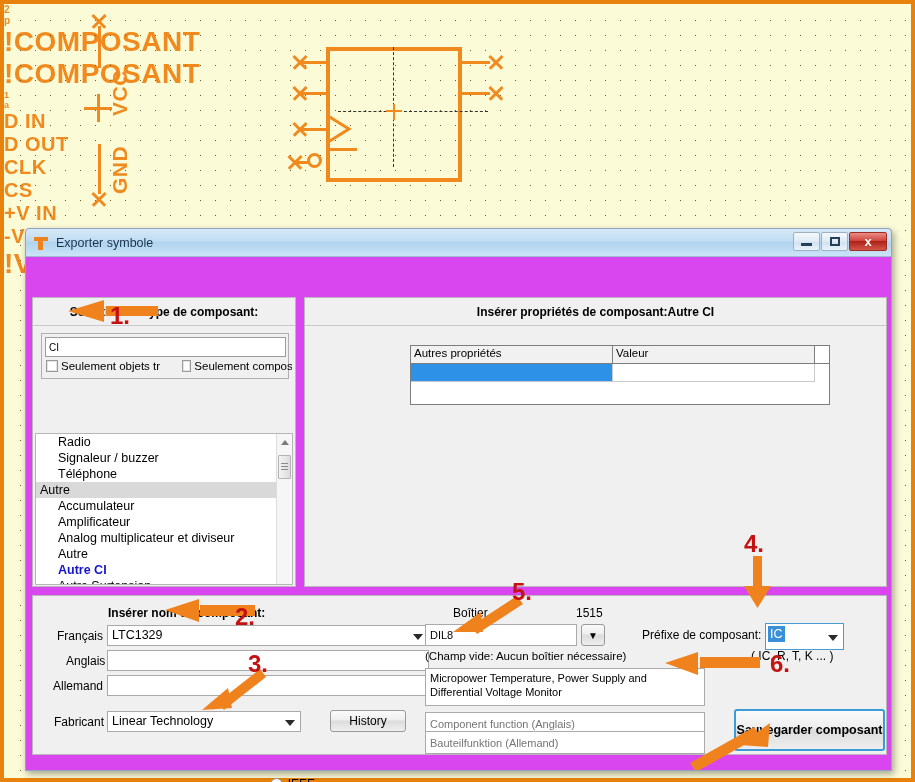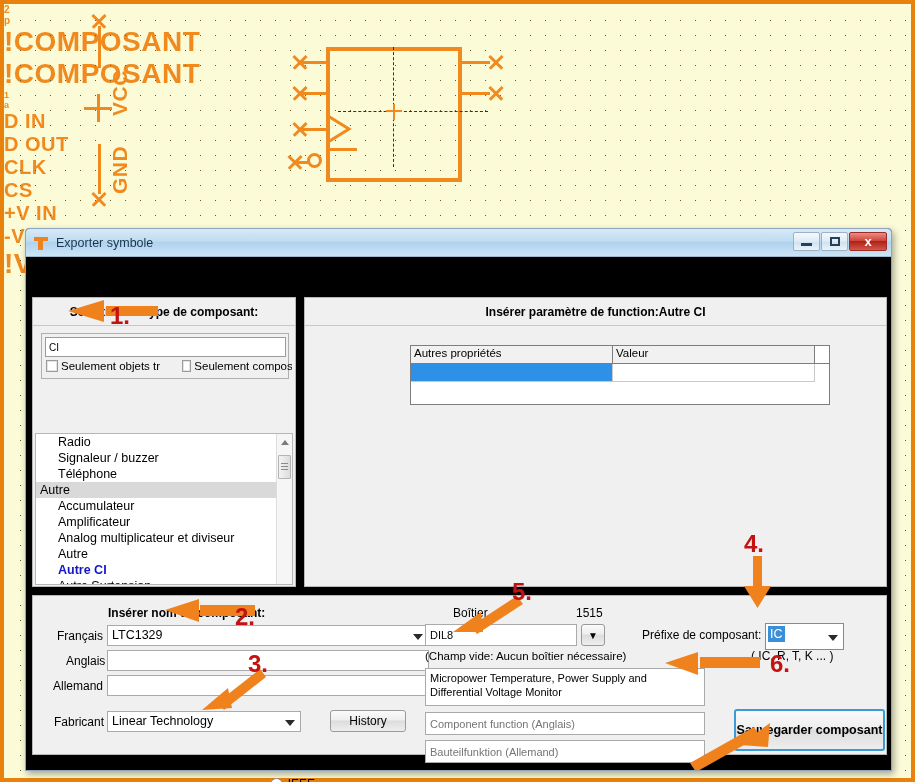--- a/index.html
+++ b/index.html
@@ -54,21 +54,21 @@
     background: transparent;
   }
   .dashline-v { position:absolute; border-left: 1px dashed #333; }
   .dashline-h { position:absolute; border-top: 1px dashed #333; }
 
   
   #dialog {
     position: absolute;
     left: 25px; top: 228px;
     width: 867px; height: 543px;
-    background: #000000;
+    background: #d946ef;
     border: 1px solid #8ea6bd;
     border-radius: 4px 4px 0 0;
     box-shadow: 2px 3px 7px rgba(0,0,0,.35);
   }
   #titlebar {
     height: 28px;
     background: linear-gradient(to bottom, #d7e9f7 0%, #bfdcf2 45%, #b0d3ee 50%, #cbe4f7 100%);
     border-radius: 3px 3px 0 0;
     border-bottom: 1px solid #9db9d0;
     display: flex; align-items: center;
@@ -330,21 +330,21 @@
               <span class="tri"></span>
             </div>
           <div id="scrollthumb">
               <span class="grip"></span>
             </div>
         </div>
       </div>
     </div>
 
     <div class="group" id="grp-right">
-      <div class="group-title">Insérer paramètre de function:Autre CI</div>
+      <div class="group-title">Insérer propriétés de composant:Autre CI</div>
       <div id="proptable">
         <div class="thead">
           <div class="th c1">Autres propriétés</div>
           <div class="th c2">Valeur</div>
         </div>
         <div class="trow">
           <div class="td c1"></div>
           <div class="td c2"></div>
         </div>
       </div>
@@ -398,21 +398,21 @@
       <div class="combo" style="position:absolute;left:732px;top:27px;width:79px;height:27px;border-color:#4a9ad4;">
         <div class="val" style="background:#3a8fd9;color:#fff;display:inline-block;padding:1px 2px;margin:2px 0 0 2px;">IC</div>
         <span class="arrow"></span>
       </div>
       <div class="lbl" style="position:absolute;left:718px;top:53px;">( IC, R, T, K ... )</div>
 
       <textarea class="field" style="position: absolute; left: 392px; top: 72px; width: 280px; height: 38px; resize: none; line-height: 14px; overflow: hidden;">Micropower Temperature, Power Supply and Differential Voltage Monitor</textarea>
 
       <input class="field ph" type="text" style="position: absolute; left: 392px; top: 116px; width: 280px; height: 23px;" placeholder="Component function (Anglais)">
 
-      <input class="field ph" type="text" style="position: absolute; left: 392px; top: 144px; width: 280px; height: 23px;" placeholder="Bauteilfunktion (Allemand)">
+      <input class="field ph" type="text" style="position: absolute; left: 392px; top: 135px; width: 280px; height: 23px;" placeholder="Bauteilfunktion (Allemand)">
 
       <div class="btn" style="position:absolute;left:701px;top:113px;width:151px;height:42px;border:2px solid #3c9bd6;border-radius:3px;font-weight:bold;font-size:12.5px;">Sauvegarder composant</div>
     </div>
   </div>
 </div>
 
 <svg class="arrowsvg" style="left:48px;top:298px;" width="110" height="30">
   <path d="M58,12 L58,8 L110,8 L110,18 L58,18 L58,14 Z" fill="#f0821e"></path>
   <polygon points="20,13 56,2 56,24" fill="#f0821e"></polygon>
 </svg>

